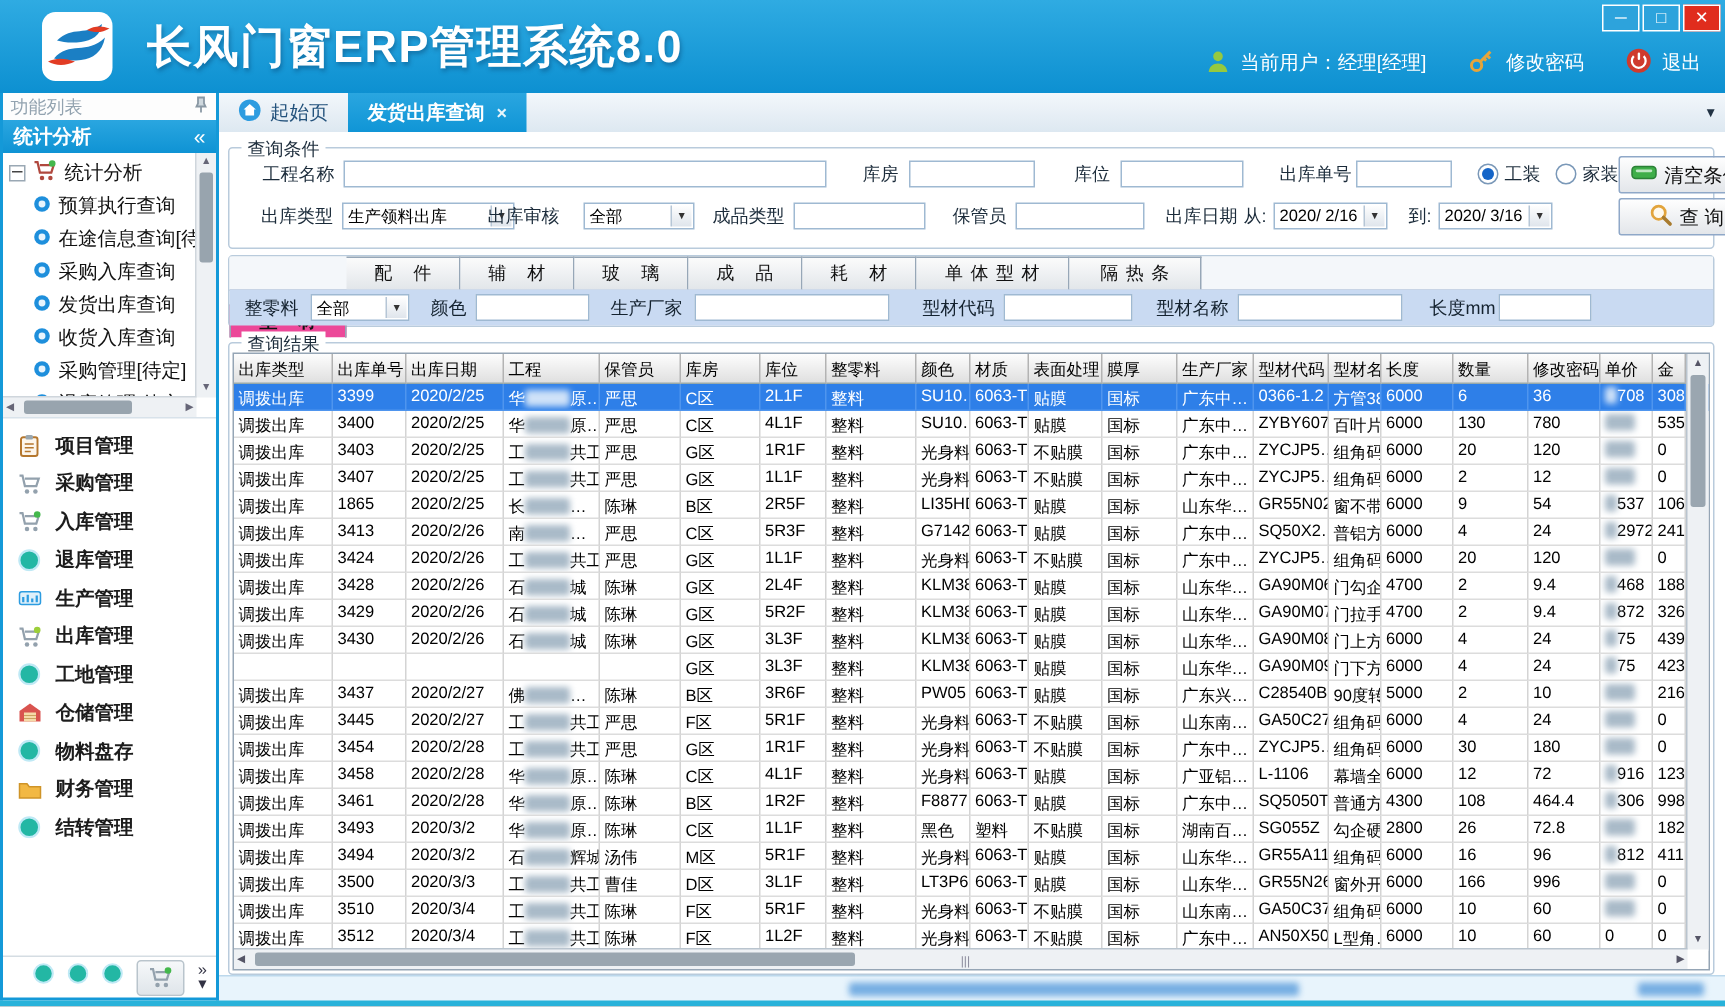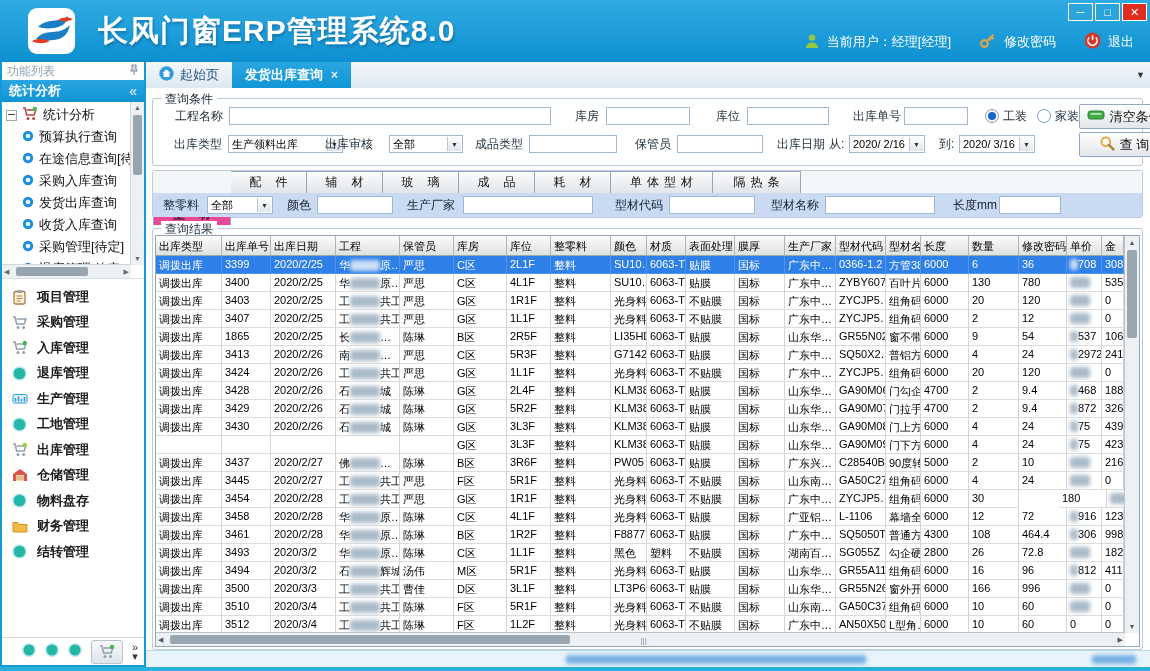--- a/index.html
+++ b/index.html
@@ -258,36 +258,36 @@
           <span class="mi">
             <svg width="16" height="13" viewBox="0 0 16 13">
               <rect x="1" y="2.5" width="14" height="8.5" rx="1.5" fill="#dff0fa" stroke="#2d9ce0"></rect>
               <path d="M3.5 9.5V6M6.5 9.5V4.5M9.5 9.5V7M12.5 9.5V5" stroke="#2d9ce0" stroke-width="1.5"></path>
             </svg>
           </span>
           <span>生产管理</span>
         </div>
         <div class="menu-item">
           <span class="mi">
-            <svg width="15" height="15">
-              <circle cx="7.5" cy="7.5" r="6.6" fill="#23b7a4" stroke="#bfe9f5" stroke-width="1.5"></circle>
-            </svg>
-          </span>
-          <span>工地管理</span>
-        </div>
-        <div class="menu-item">
-          <span class="mi">
             <svg width="16" height="15" viewBox="0 0 16 15">
               <path d="M1 2h2l1.6 7h7.6l1.6-5H4.6" fill="none" stroke="#93a1ad" stroke-width="1.5"></path>
               <circle cx="6" cy="12.6" r="1.5" fill="#93a1ad"></circle>
               <circle cx="11.6" cy="12.6" r="1.5" fill="#93a1ad"></circle>
               <circle cx="12.8" cy="3" r="2.2" fill="#9ccf3a"></circle>
             </svg>
           </span>
           <span>出库管理</span>
+        </div>
+        <div class="menu-item">
+          <span class="mi">
+            <svg width="15" height="15">
+              <circle cx="7.5" cy="7.5" r="6.6" fill="#23b7a4" stroke="#bfe9f5" stroke-width="1.5"></circle>
+            </svg>
+          </span>
+          <span>工地管理</span>
         </div>
         <div class="menu-item">
           <span class="mi">
             <svg width="16" height="14" viewBox="0 0 16 14">
               <path d="M1 6 8 1l7 5v7H1z" fill="#d9534f"></path>
               <rect x="4" y="7" width="8" height="6" fill="#f5d9a8"></rect>
               <path d="M4 9h8M4 11h8" stroke="#caa15f" stroke-width="0.8"></path>
             </svg>
           </span>
           <span>仓储管理</span>
@@ -770,21 +770,21 @@
                 <div class="td" style="width: 60px;">整料</div>
                 <div class="td" style="width: 36px;">光身料</div>
                 <div class="td" style="width: 39px;">6063-T5</div>
                 <div class="td" style="width: 49px;">不贴膜</div>
                 <div class="td" style="width: 50px;">国标</div>
                 <div class="td" style="width: 51px;">广东中…</div>
                 <div class="td" style="width: 50px;">ZYCJP5…</div>
                 <div class="td" style="width: 35px;">组角码…</div>
                 <div class="td" style="width: 48px;">6000</div>
                 <div class="td" style="width: 50px;">30</div>
-                <div class="td" style="width: 48px; margin-left: 40px;">180</div>
+                <div class="td" style="width: 48px;">180</div>
                 <div class="td" style="width: 35px;"><span class="blur" style="width: 20px;"></span></div>
                 <div class="td" style="width: 22px;">0</div>
               </div>
               <div class="trow">
                 <div class="td" style="width: 66px;">调拨出库</div>
                 <div class="td" style="width: 49px;">3458</div>
                 <div class="td" style="width: 65px;">2020/2/28</div>
                 <div class="td" style="width: 64px;">华<span class="blur" style="width: 30px;"></span>原…</div>
                 <div class="td" style="width: 54px;">陈琳</div>
                 <div class="td" style="width: 53px;">C区</div>

